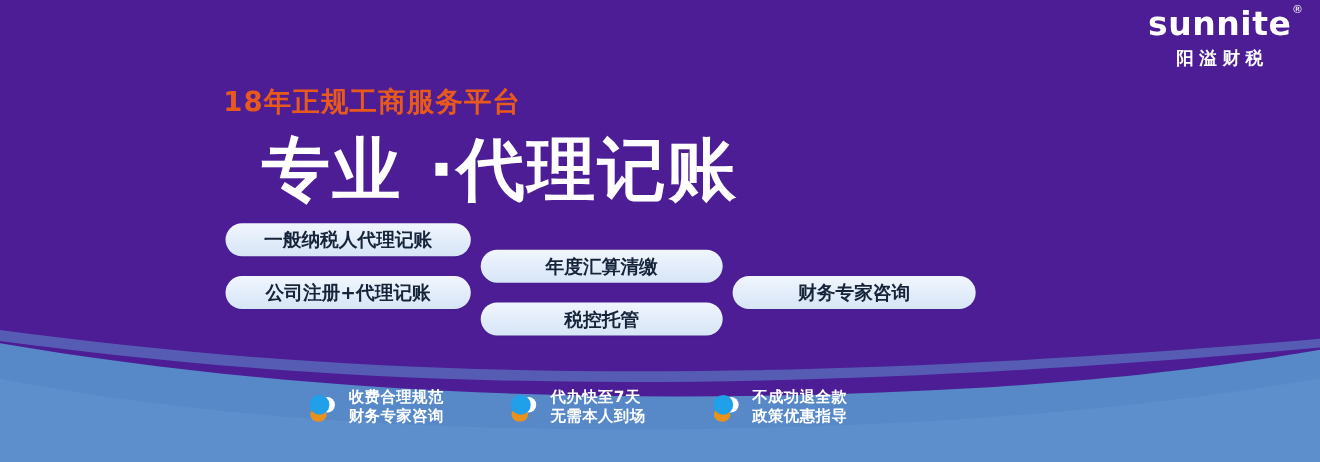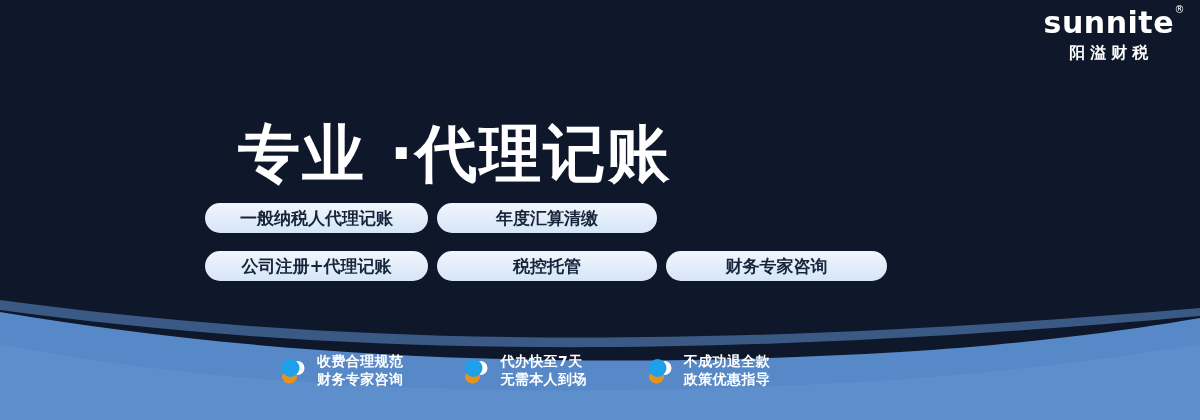--- a/index.html
+++ b/index.html
@@ -4,21 +4,21 @@
 <style>
   * { margin:0; padding:0; box-sizing:border-box; }
   html, body {
     width:1200px; height:420px;
     font-family:"Liberation Sans", sans-serif;
     overflow:hidden;
   }
   #banner {
     position:relative;
     width:1200px; height:420px;
-    background:#0f172a;
+    background:#4c1d95;
     overflow:hidden;
   }
 
   
   .wave-svg {
     position:absolute; left:0; top:0;
     width:1200px; height:420px;
     pointer-events:none;
   }
 
@@ -91,21 +91,21 @@
     font-weight:bold;
     display:flex;
     align-items:center;
     justify-content:center;
     font-family:"DejaVu Sans", sans-serif;
     white-space:nowrap;
     box-shadow:0 1px 1px rgba(20,45,80,0.10);
   }
   .pill.w-a { width:223px; }
   .pill.w-b { width:221px; }
-  .pill.w-c { width:220px; }
+  .pill.w-c { width:220px;margin-top:24px; }
 
   
   #features {
     position:absolute;
     left:278px; top:352px;
     display:flex;
     gap:58px;
     justify-content:space-between;
   }
   .feature {
@@ -141,20 +141,21 @@
   </svg>
 
   <div id="logo-block">
     <div id="logo-wordmark">
       <span>sunnite</span>
       <sup id="logo-reg">®</sup>
     </div>
     <div id="logo-sub">阳溢财税</div>
   </div>
 
+  <div id="kicker">18年正规工商服务平台</div>
   <div id="headline">专业 ·代理记账</div>
 
   <div class="pill-row" id="pill-row-0">
     <div class="pill w-a">一般纳税人代理记账</div>
     <div class="pill w-c">年度汇算清缴</div>
   </div>
 
   <div class="pill-row" id="pill-row-1">
     <div class="pill w-a">公司注册+代理记账</div>
     <div class="pill w-c">税控托管</div>

